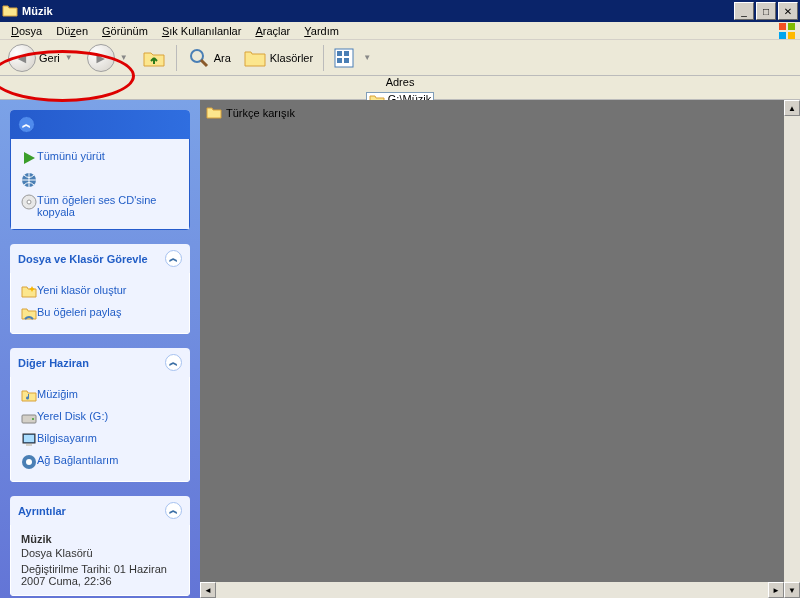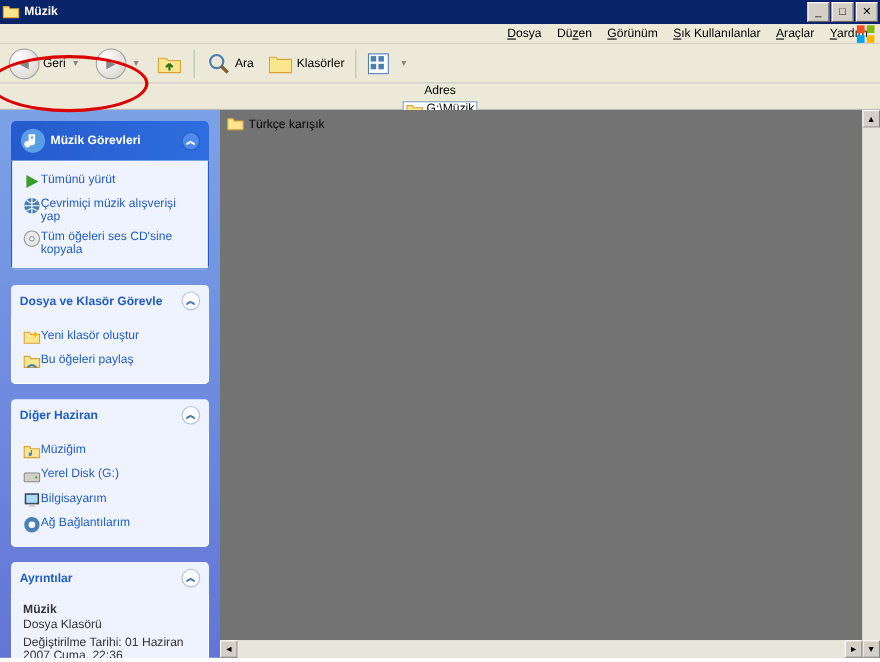--- a/index.html
+++ b/index.html
@@ -45,21 +45,20 @@
   color: #000;
 }
 .menubar {
   height: 18px;
   background: #ece9d8;
   border-bottom: 1px solid #d4d0c8;
   display: flex;
   align-items: center;
   padding: 0 4px;
   position: relative;
-  justify-content: flex-end;
 }
 .menubar .menu-item {
   padding: 2px 7px;
   cursor: default;
 }
 .menubar .menu-item .underline { text-decoration: underline; }
 .menubar .win-logo {
   position: absolute;
   right: 4px;
   width: 18px;
@@ -351,48 +350,38 @@
     <span>Git</span>
   </div>
 </div>
 
 <div class="content-area">
 
   <div class="side-panel">
 
     <div class="task-box">
       <div class="task-head music">
-        <span style="display:flex;align-items:center;gap:4px;">
-          <span class="music-ico">
-            <svg viewBox="0 0 24 24">
-                <circle cx="12" cy="12" r="11" fill="#5a9ee8"></circle>
-                <path d="M10 6v9a3 3 0 11-2-2.8V6h6v7a3 3 0 11-2-2.8V8h-2z" fill="#fff"></path>
-              </svg>
-          </span>
-          <span>Müzik Görevleri</span>
-        </span>
         <span class="chevron">︽</span>
       </div>
       <div class="task-body music-body">
         <div class="task-item">
           <span class="ico">
               <svg viewBox="0 0 16 16">
                 <path d="M3 2l11 6-11 6z" fill="#3b9e2b"></path>
               </svg>
             </span>
           <span>Tümünü yürüt</span>
         </div>
         <div class="task-item">
           <span class="ico">
               <svg viewBox="0 0 16 16">
                 <circle cx="8" cy="8" r="7" fill="#4a7fb5"></circle>
                 <path d="M1 8h14M8 1v14M3 3q5 5 10 0M3 13q5-5 10 0" stroke="#fff" fill="none"></path>
               </svg>
             </span>
-          <span>Çevrimiçi müzik alışverişi yap</span>
         </div>
         <div class="task-item">
           <span class="ico">
               <svg viewBox="0 0 16 16">
                 <circle cx="8" cy="8" r="7" fill="#e8e8e8" stroke="#999"></circle>
                 <circle cx="8" cy="8" r="2" fill="#fff" stroke="#999"></circle>
               </svg>
             </span>
           <span>Tüm öğeleri ses CD'sine kopyala</span>
         </div>

